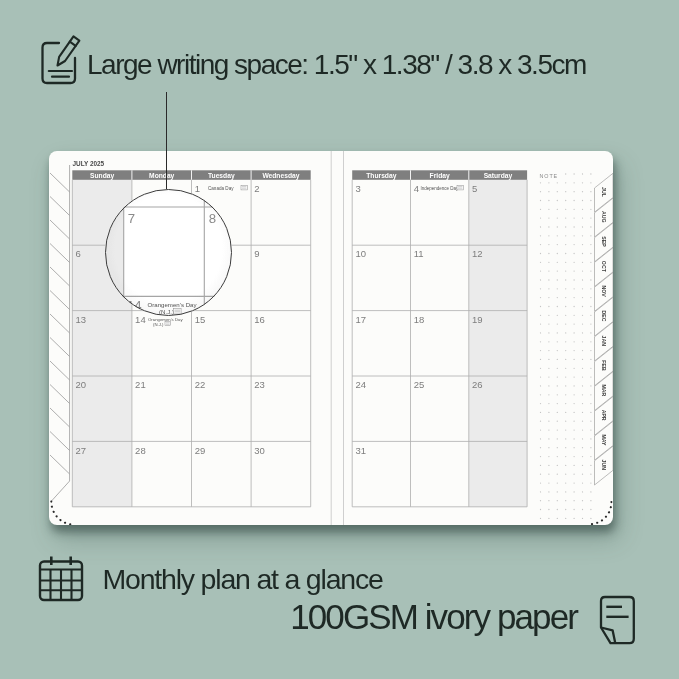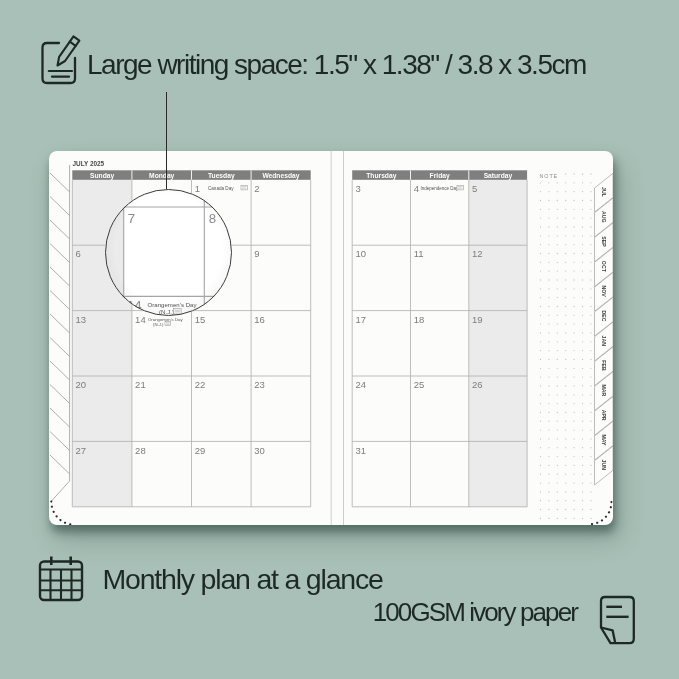--- a/index.html
+++ b/index.html
@@ -174,13 +174,13 @@
       <rect x="124.5" y="157.6" width="7.6" height="5.4" fill="#ffffff" stroke="#8a8a8a" stroke-width="0.5"></rect>
       <line x1="125.5" y1="159.2" x2="131.1" y2="159.2" stroke="#9a9a9a" stroke-width="0.5"></line>
       <line x1="125.5" y1="160.8" x2="131.1" y2="160.8" stroke="#9a9a9a" stroke-width="0.5"></line>
     </svg>
   </div>
   <div class="abs" style="left:105.0px;top:189.0px;width:127px;height:127px;border-radius:50%;
        background:radial-gradient(circle at 50% 47%, rgba(255,255,255,0) 58%, rgba(154,154,154,0.14) 82%, rgba(130,130,130,0.38) 98%);"></div>
   <div class="abs" style="left:105.0px;top:189.0px;width:127px;height:127px;border-radius:50%;border:1.8px solid #3c3c3c;box-sizing:border-box;"></div>
   <div class="abs" style="left:165.5px;top:92px;width:1.6px;height:97px;background:#2a2a2a;"></div>
   <div class="abs" style="left:102.5px;top:564.5px;font-size:28.5px;letter-spacing:-1.2px;color:#1e2925;line-height:1;white-space:nowrap;text-align:right;">Monthly plan at a glance</div>
-  <div class="abs" style="right:102px;top:599px;font-size:26px;letter-spacing:-1.9px;color:#1e2925;line-height:1;white-space:nowrap;">100GSM ivory paper</div>
+  <div class="abs" style="right:102px;top:599px;font-size:35px;letter-spacing:-1.9px;color:#1e2925;line-height:1;white-space:nowrap;">100GSM ivory paper</div>
 
 </body></html>

